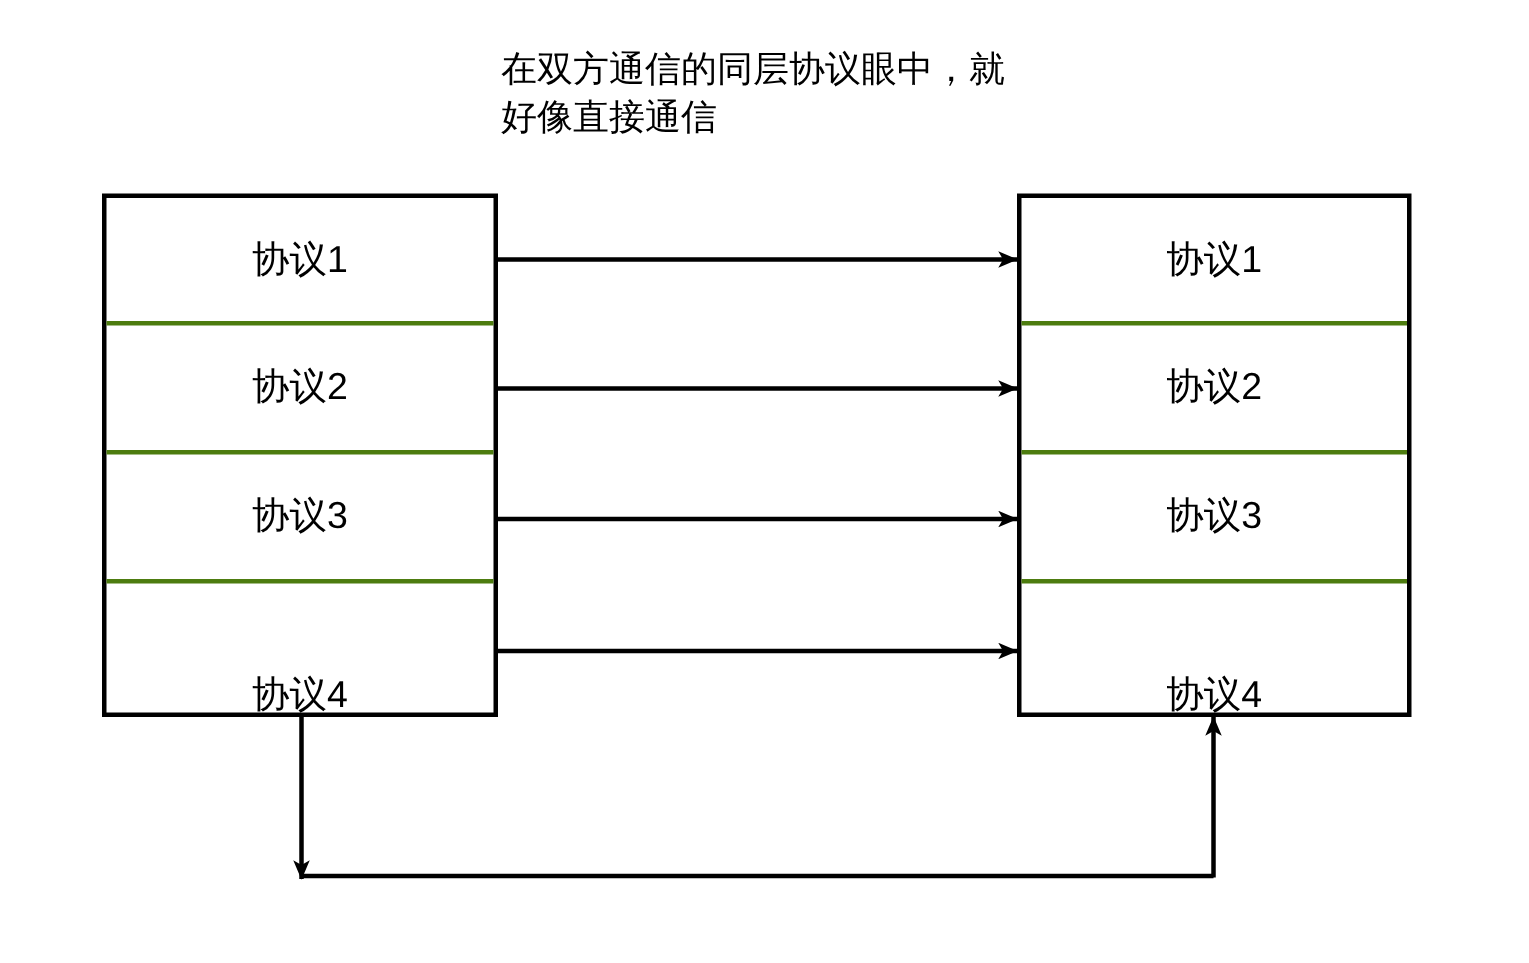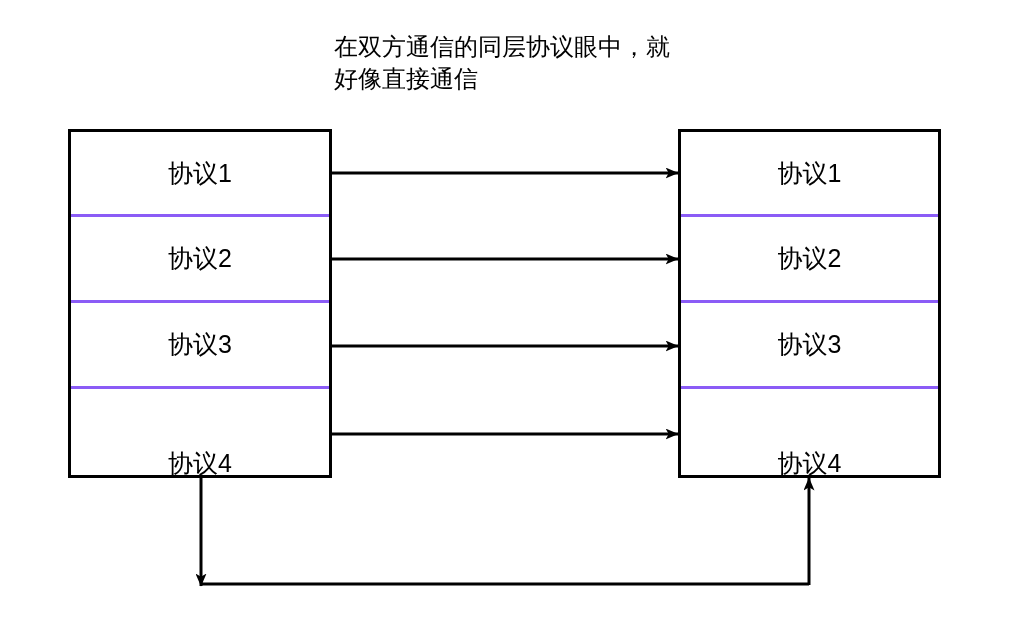--- a/index.html
+++ b/index.html
@@ -30,21 +30,21 @@
     position: absolute;
     box-sizing: border-box;
     border: 3px solid #000000;
     background: #ffffff;
   }
   #stack-left  { left: 68px;  top: 129px; width: 264px; height: 349px; }
   #stack-right { left: 678px; top: 129px; width: 263px; height: 349px; }
   .layer-cell {
     position: relative;
     box-sizing: border-box;
-    border-bottom: 3px solid #8b5cf6;
+    border-bottom: 3px solid #4d7c0f;
     display: block;
   }
   .layer-cell:last-child { border-bottom: none; margin-top: 33px; }
   .layer-label {
     position: absolute;
     left: 0;
     right: 0;
     top: 27px;
     text-align: center;
     font-size: 25px;

